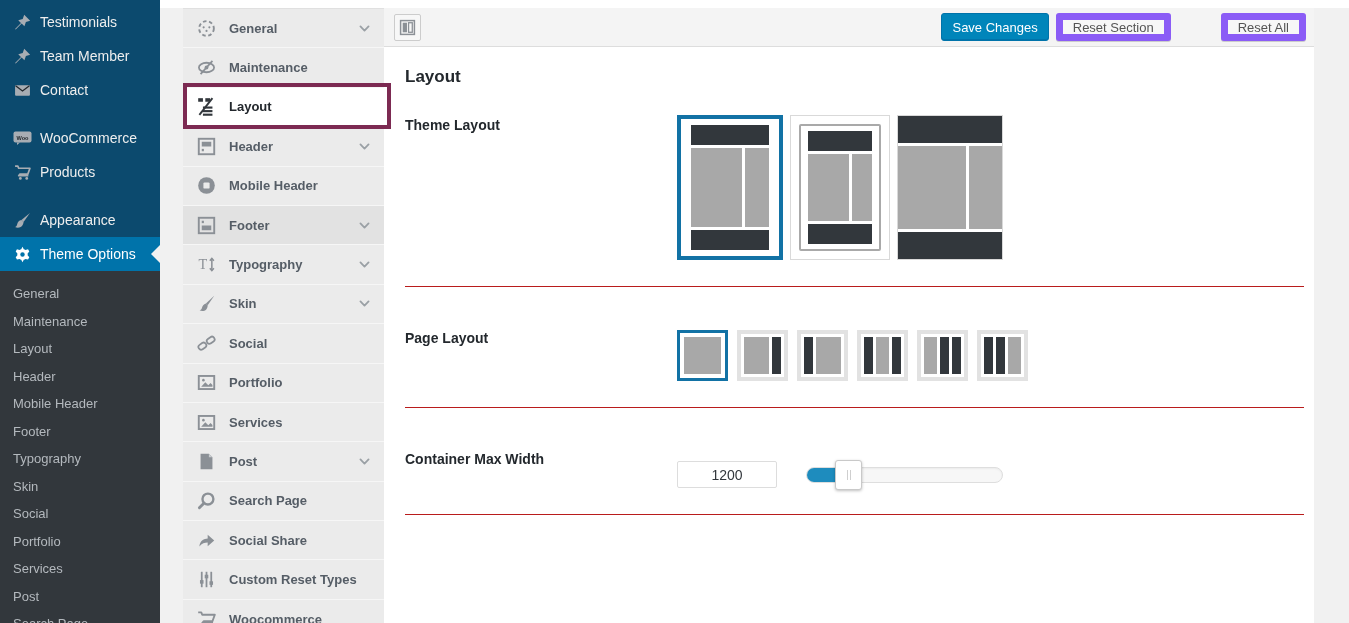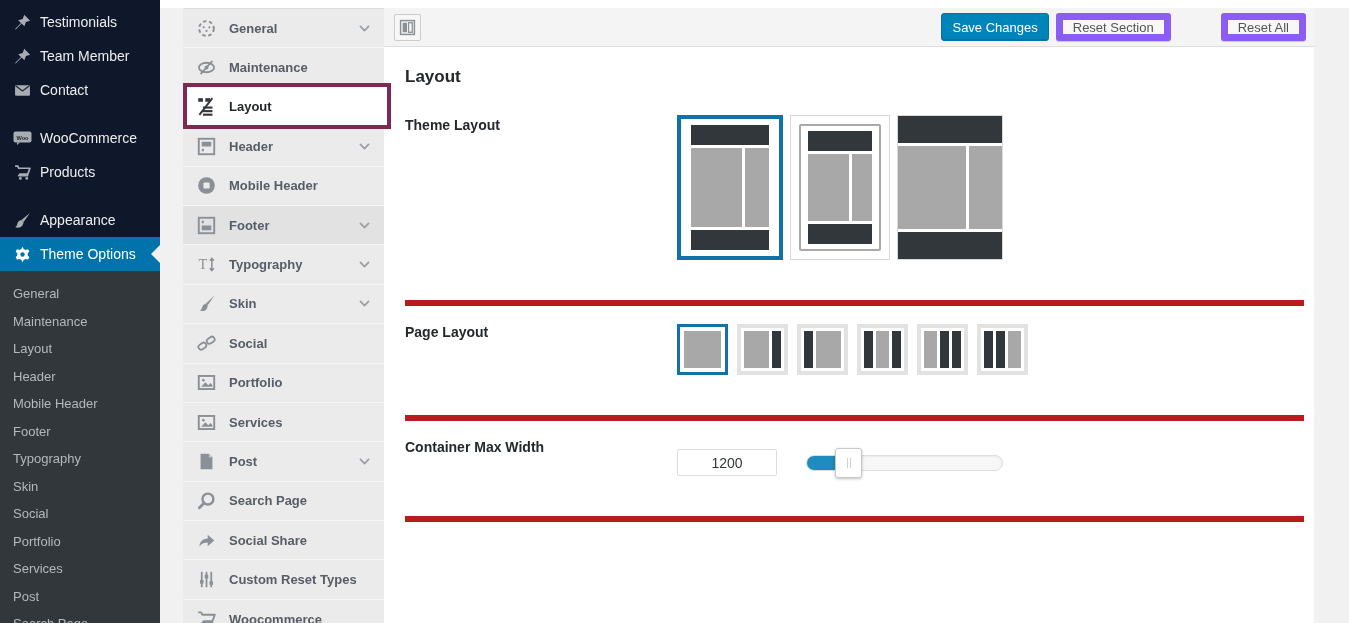--- a/index.html
+++ b/index.html
@@ -1,21 +1,21 @@
 <!DOCTYPE html>
 <html><head>
 <meta charset="utf-8">
 <style>
   * { margin:0; padding:0; box-sizing:border-box; }
   html,body { width:1349px; height:623px; }
   body { font-family:"Liberation Sans", sans-serif; background:#f1f1f1; overflow:hidden; }
   .stage { position:relative; width:1349px; height:623px; }
 
   
-  .admin-sidebar { position:absolute; left:0; top:0; width:160px; height:623px; background:#0f172a; z-index:3; }
+  .admin-sidebar { position:absolute; left:0; top:0; width:160px; height:623px; background:#0c4a6e; z-index:3; }
   .menu-item { display:flex; align-items:center; height:34px; padding:0 8px; color:#eeeeee; font-size:14px; cursor:pointer; }
   .menu-item .mi-icon { width:20px; height:20px; margin:0 8px 0 4px; display:flex; align-items:center; justify-content:center; flex:0 0 auto; }
   .menu-item.selected { background:#0073aa; color:#fff; position:relative; }
   .menu-item.selected::after { content:""; position:absolute; right:0; top:50%; margin-top:-9px;
      border-top:9px solid transparent; border-bottom:9px solid transparent; border-right:9px solid #f1f1f1; }
   .menu-gap { height:14px; }
   .submenu { background:#32373c; padding:9px 0 10px; min-height:361px; }
   .submenu-item { display:block; padding:6px 12px 6px 13px; color:#b4b9be; font-size:13px; line-height:15.5px; cursor:pointer; }
 
   
@@ -36,21 +36,21 @@
   .toolbar { height:39px; background:#f4f4f4; border-bottom:1px solid #dddddd; display:flex; align-items:center; padding:0 8px 0 10px; }
   .toggle-btn { width:27px; height:27px; background:#f7f7f7; border:1px solid #cccccc; border-radius:2px; display:flex; align-items:center; justify-content:center; cursor:pointer; }
   .toolbar-spacer { flex:1; }
   .btn { height:28px; border-radius:3px; font-size:13px; padding:0 10px; cursor:pointer; font-family:"Liberation Sans",sans-serif; }
   .btn-primary { background:#0085ba; border:1px solid #0073aa; color:#fff; box-shadow:inset 0 -1px 0 #0073aa; margin-right:7px; }
   .btn-secondary { background:#f7f7f7; border:7px solid #8b5cf6; color:#555; box-shadow:0 1px 0 #cccccc; margin-right:6px; }
   .btn-secondary:last-child { margin-right:0;margin-left:44px; }
 
   .content-body { padding:20px 10px 0 21px; }
   .page-title { font-size:17px; font-weight:bold; color:#23282d; margin-bottom:28px; }
-  .section { display:flex; border-bottom:6px solid #b91c1c; padding-bottom:40px; margin-bottom:16px; }
+  .section { display:flex; border-bottom:1px solid #b91c1c; padding-bottom:26px; margin-bottom:41px; }
   .sec-left { width:272px; flex:0 0 auto; padding-top:2px; }
   .sec-label { font-size:14px; font-weight:bold; color:#23282d; }
   .sec-desc { font-size:13px; color:#666; line-height:1.55; margin-top:9px; width:250px; }
   .sec-control { flex:1; }
 
   
   .tl-row { display:flex; gap:7px; }
   .tl-thumb { height:145px; background:#fff; cursor:pointer; }
   .tl-thumb.selected { width:106px; border:4px solid #1272a5; }
   .tl-canvas { height:100%; padding:6px 10px; display:flex; flex-direction:column; gap:3px; background:#fff; }

